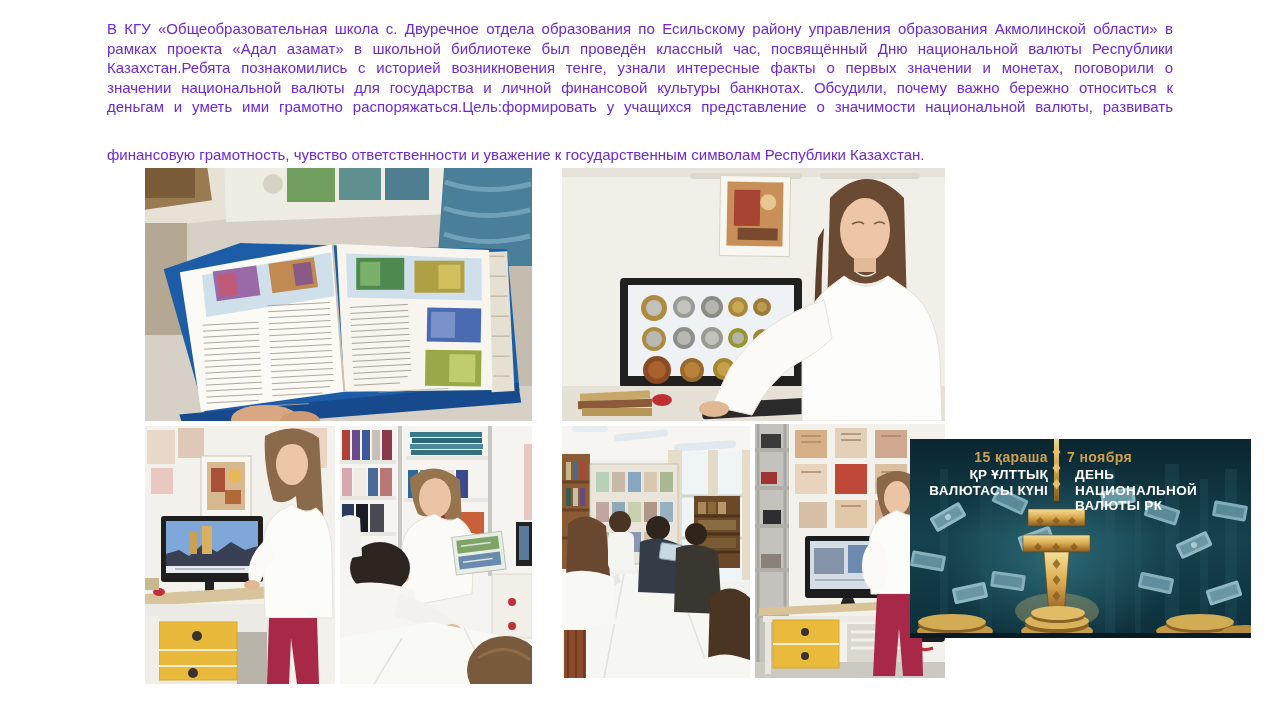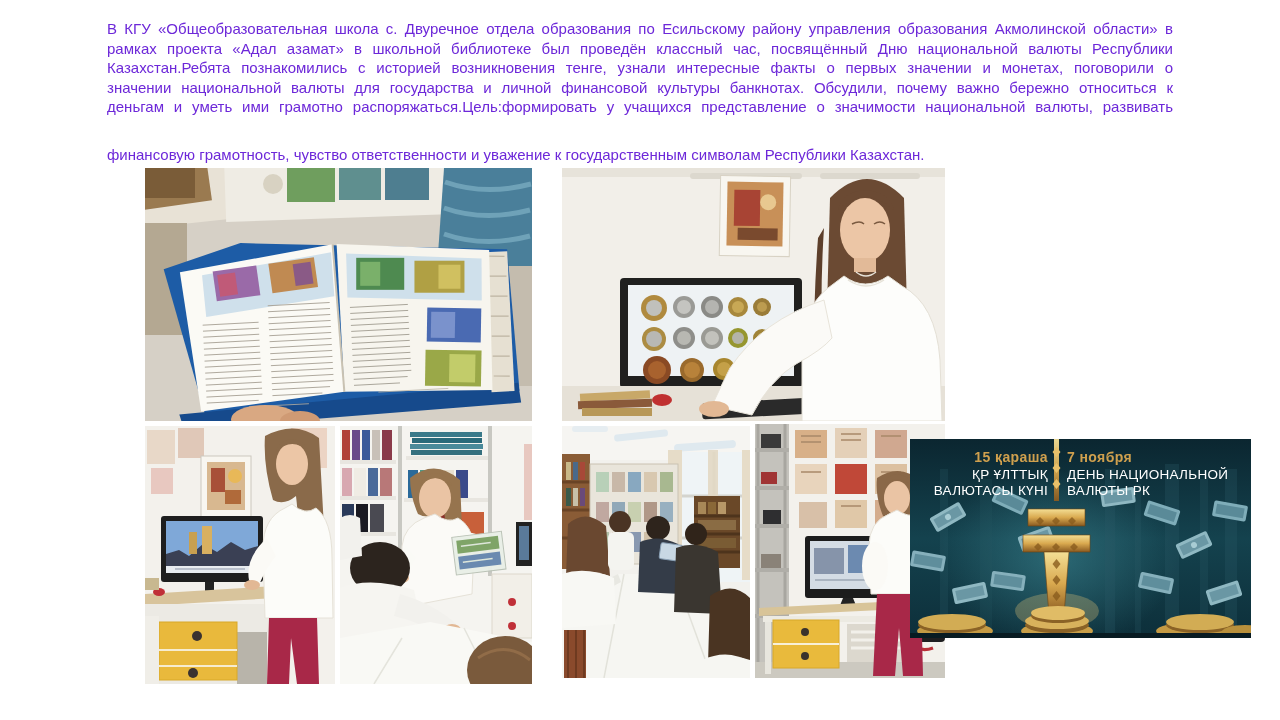--- a/index.html
+++ b/index.html
@@ -24,21 +24,21 @@
   #f4{left:300px;top:410px;width:192px;height:258px;}
   #f5{left:522px;top:410px;width:188px;height:252px;}
   #f6{left:715px;top:408px;width:190px;height:254px;}
   
   #banner{left:910px;top:439px;width:341px;height:199px;position:absolute;overflow:hidden;}
   #banner svg{position:absolute;left:0;top:0;width:100%;height:100%;}
   .bn-txt{position:absolute;top:10px;}
   .bn-left{left:0;width:138px;text-align:right;}
   .bn-right{left:157px;width:172px;text-align:left;}
   .bn-date{font-size:14px;font-weight:bold;color:#cfa04e;letter-spacing:.4px;margin-bottom:2px;}
-  .bn-title{font-size:13.5px;font-weight:normal;color:#ffffff;line-height:1.16;letter-spacing:.3px;}
+  .bn-title{font-size:13.5px;font-weight:bold;color:#ffffff;line-height:1.16;letter-spacing:.3px;padding-left:8px;}
 </style>
 </head>
 <body>
 
 <div class="intro">
   <div class="line">В КГУ «Общеобразовательная школа с. Двуречное отдела образования по Есильскому району управления образования Акмолинской области» в</div>
   <div class="line">рамках проекта «Адал азамат» в школьной библиотеке был проведён классный час, посвящённый Дню национальной валюты Республики</div>
   <div class="line">Казахстан.Ребята познакомились с историей возникновения тенге, узнали интересные факты о первых значении и монетах, поговорили о</div>
   <div class="line">значении национальной валюты для государства и личной финансовой культуры банкнотах. Обсудили, почему важно бережно относиться к</div>
   <div class="line">деньгам и уметь ими грамотно распоряжаться.Цель:формировать у учащихся представление о значимости национальной валюты, развивать</div>

